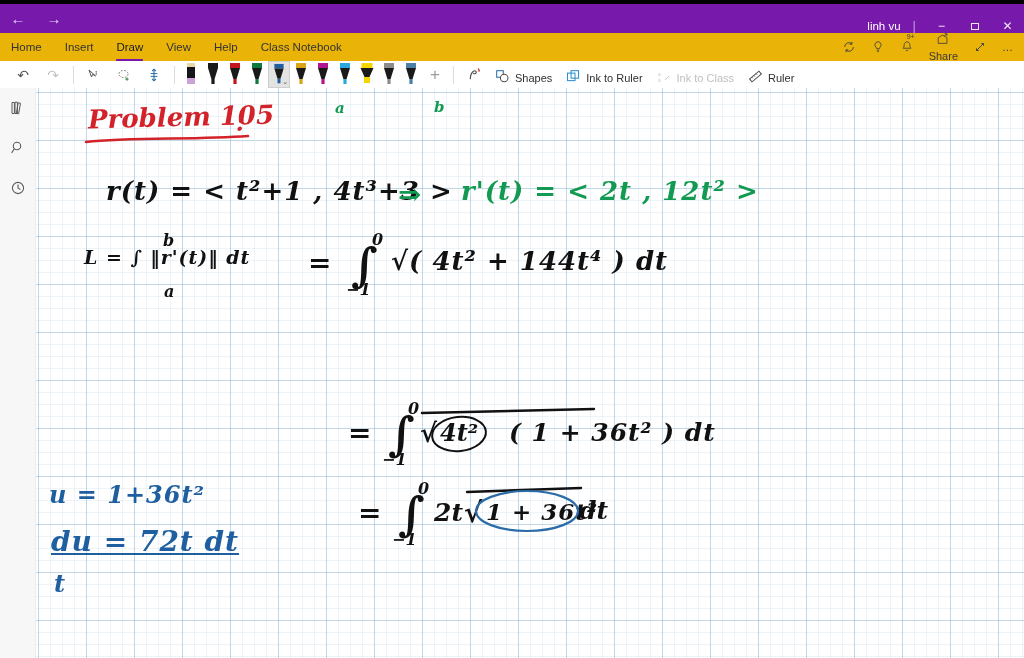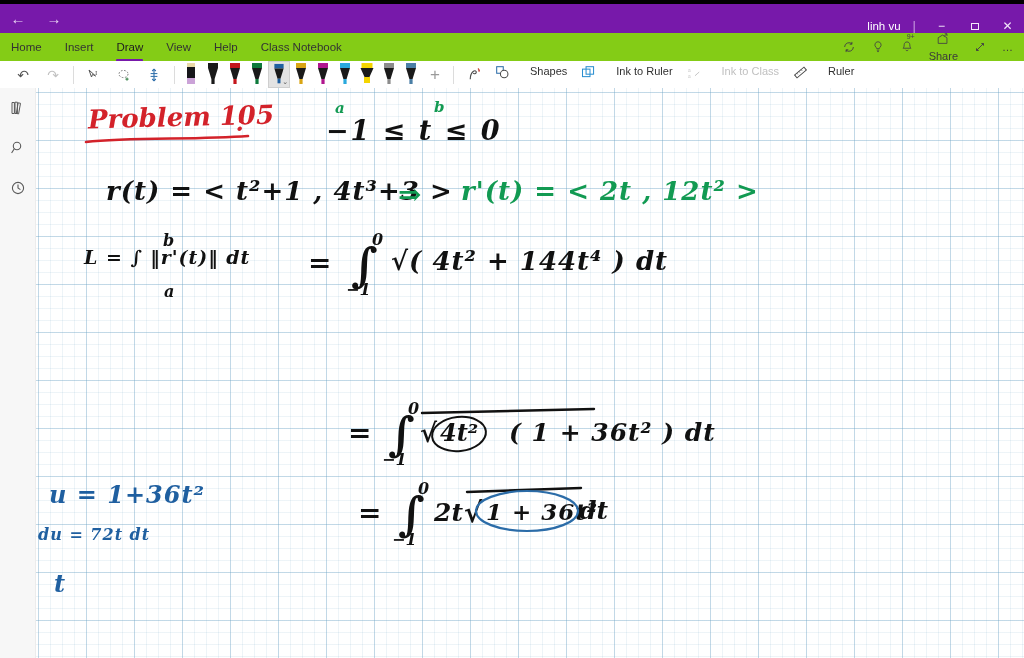--- a/index.html
+++ b/index.html
@@ -40,21 +40,21 @@
   .user-name { color: #ffffff; font-size: 11.5px; padding: 0 10px; }
   .vsep { color: #c79ade; font-size: 13px; padding: 0 9px 2px 2px; }
   .wbtn {
     width: 33px; height: 29px; display: flex; align-items: center;
     justify-content: center; color: #f3e8fa; font-size: 12px;
   }
 
   
   .menubar {
     position: absolute; top: 33px; left: 0; width: 1024px; height: 28px;
-    background: #84cc16;
+    background: #eab308;
     display: flex; align-items: center;
   }
   .menu-item {
     position: relative;
     font-size: 11.5px; color: #333333;
     padding: 5px 11px 6px 11px; margin-right: 1px;
     white-space: nowrap;
   }
   .menu-item.active { color: #202020; }
   .menu-item.active::after {
@@ -96,21 +96,21 @@
     padding-top: 1px;
   }
   .pen.selected { background: #e3e3e3; border: 1px solid #cfcfcf; }
   .pen svg { display: block; }
   .chev { position: absolute; right: 1px; bottom: 1px; font-size: 7px; color: #555; }
   .plus-btn {
     width: 26px; height: 25px; display: flex; align-items: center;
     justify-content: center; color: #9a9a9a; font-size: 17px; font-weight: 300;
   }
   .tool-btn {
-    display: flex; align-items: flex-start; gap: 20px;
+    display: flex; align-items: flex-end; gap: 5px;
     padding: 3px 8px 3px 6px; font-size: 11px; color: #303030; height: 25px;
   }
   .tool-btn.disabled { color: #c0c0c0; }
 
   
   .rail {
     position: absolute; top: 88px; left: 0; width: 36px; height: 570px;
     background: #f7f7f7; border-right: 1px solid #ececec;
     display: flex; flex-direction: column; align-items: center;
     padding-top: 6px; gap: 12px;
@@ -402,21 +402,20 @@
   <div class="canvas">
 
     <div class="ink hw" style="left:52px; top:14px; font-size:26px; color:#d3222a; transform:rotate(-1.5deg);">Problem 105</div>
     <div class="ink hw" style="left:200px; top:20px; font-size:24px; color:#d3222a;">:</div>
     <svg class="ink-svg" width="988" height="570">
       <path d="M50 54 C 95 49, 160 52, 212 48" fill="none" stroke="#d3222a" stroke-width="2.6" stroke-linecap="round"></path>
     </svg>
 
     <div class="ink hw" style="left:299px; top:11px; font-size:15px; color:#129a52;">a</div>
     <div class="ink hw" style="left:398px; top:10px; font-size:15px; color:#129a52;">b</div>
-    <div class="ink hw" style="left:290px; top:27px; font-size:27px; color:#111111; letter-spacing:2px;">−1 ≤ t ≤ 0</div>
 
     <div class="ink hw" style="left:70px; top:88px; font-size:26px; color:#111111; letter-spacing:1px;">r(t) = &lt; t²+1 , 4t³+3 &gt;</div>
     <div class="ink hw" style="left:362px; top:90px; font-size:28px; color:#129a52;">⇒</div>
     <div class="ink hw" style="left:425px; top:88px; font-size:26px; color:#129a52; letter-spacing:1px;">r'(t) = &lt; 2t , 12t² &gt;</div>
 
     <div class="ink hw" style="left:127px; top:143px; font-size:16px; color:#111111;">b</div>
     <div class="ink hw" style="left:48px; top:158px; font-size:19px; color:#111111; letter-spacing:1px;">L = ∫ ‖r'(t)‖ dt</div>
     <div class="ink hw" style="left:128px; top:194px; font-size:16px; color:#111111;">a</div>
 
     <div class="ink hw" style="left:272px; top:158px; font-size:28px; color:#111111;">=</div>
@@ -444,17 +443,17 @@
     <div class="ink hw" style="left:398px; top:410px; font-size:25px; color:#111111;">2t</div>
     <div class="ink hw" style="left:428px; top:408px; font-size:28px; color:#111111;">√</div>
     <div class="ink hw" style="left:450px; top:410px; font-size:23px; color:#111111; letter-spacing:1px;">1 + 36t²</div>
     <div class="ink hw" style="left:543px; top:408px; font-size:25px; color:#111111;">dt</div>
     <svg class="ink-svg" width="988" height="570">
       <path d="M431 404 L545 400" fill="none" stroke="#111111" stroke-width="2.4" stroke-linecap="round"></path>
       <ellipse cx="491" cy="423" rx="51" ry="20" fill="none" stroke="#2b6ca8" stroke-width="2.2"></ellipse>
     </svg>
 
     <div class="ink hw" style="left:13px; top:392px; font-size:24px; color:#1f5fa0; letter-spacing:1px;">u = 1+36t²</div>
-    <div class="ink hw" style="left:2px; top:437px; font-size:16px; color:#1f5fa0; letter-spacing:1px;">du = 72t dt</div>
+    <div class="ink hw" style="left:15px; top:437px; font-size:28px; color:#1f5fa0; letter-spacing:1px;text-decoration:underline;">du = 72t dt</div>
     <div class="ink hw" style="left:18px; top:481px; font-size:24px; color:#1f5fa0;">t</div>
 
   </div>
 </div>
 
 </body></html>

